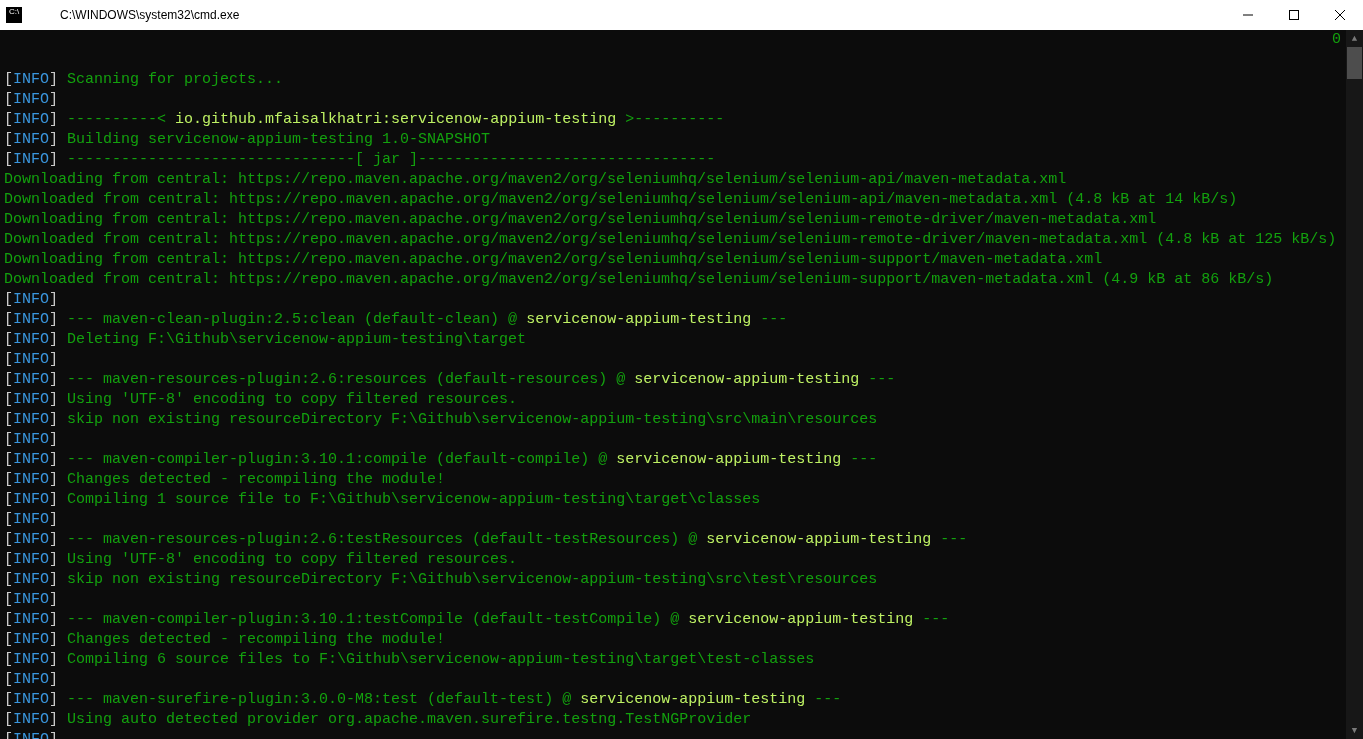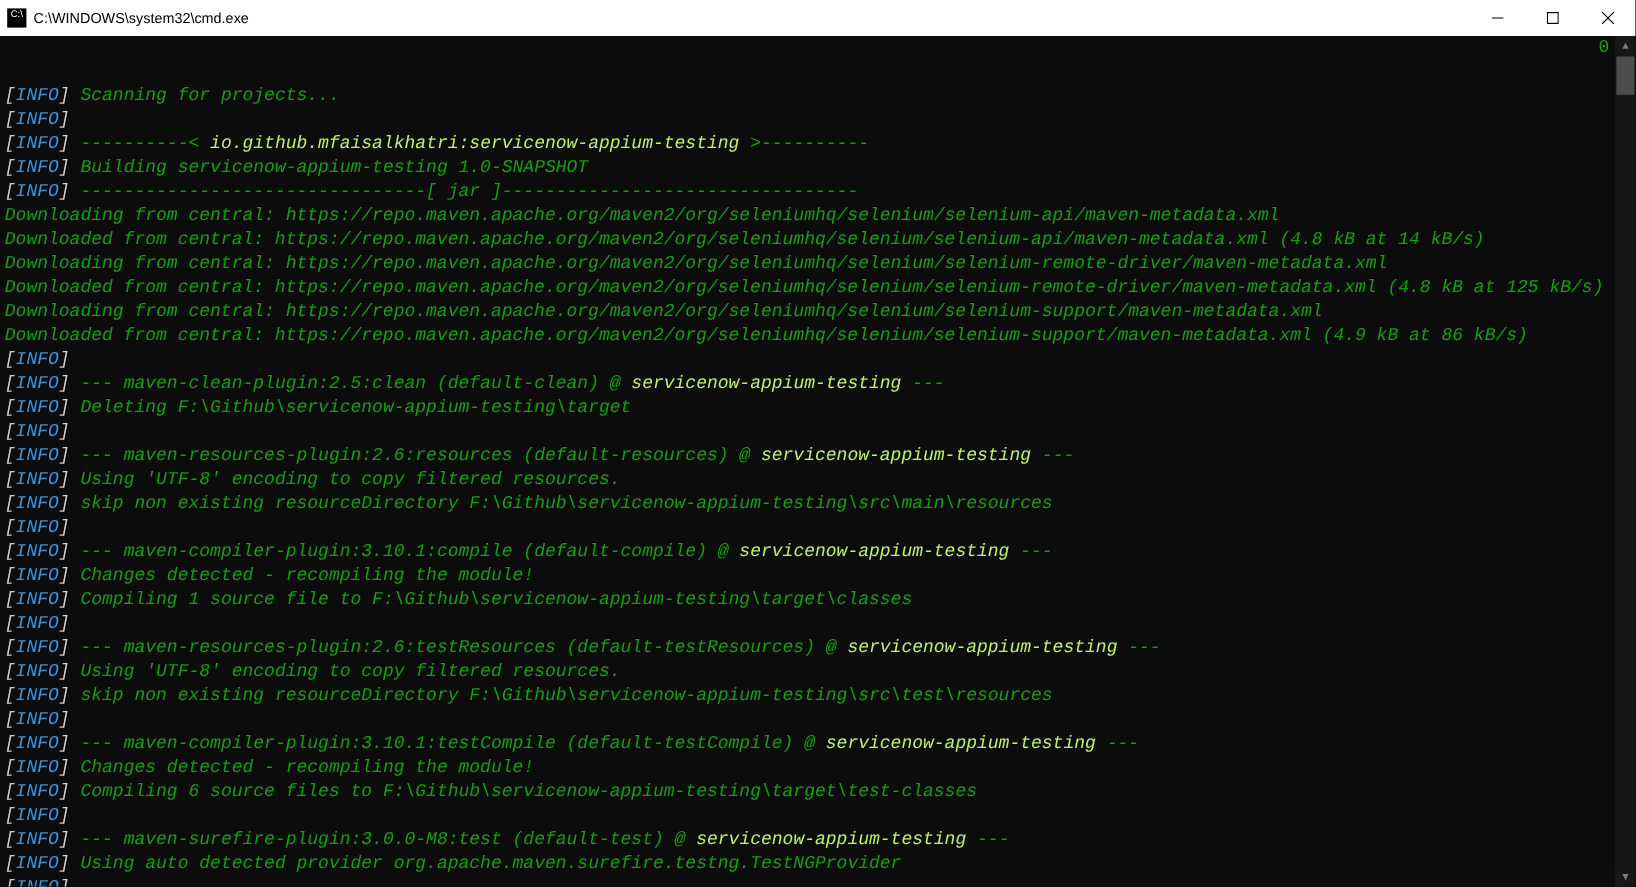--- a/index.html
+++ b/index.html
@@ -30,41 +30,41 @@
     margin: 0 6px;
     background: #000;
     display: inline-block;
     position: relative;
     font-size: 8px;
     color: #fff;
     text-align: center;
     line-height: 8px;
     padding-top:1px;
   }
-  .titlebar-title { flex: 0 0 auto; }
+  .titlebar-title { flex: 0 0 auto; margin-left: 32px; }
   .titlebar-spacer { flex: 1 1 auto; }
   .titlebar-btn {
     width: 46px;
     height: 30px;
     display: flex;
     align-items: center;
     justify-content: center;
     cursor: pointer;
   }
   .titlebar-btn svg { width: 10px; height: 10px; }
   .terminal {
     position: relative;
     height: calc(739px - 30px);
     background: #0c0c0c;
     color: #cccccc;
     padding: 0 4px;
     overflow: hidden;
     white-space: pre;
   }
-  .line { height: 20px; font-style: italic; }
+  .line { height: 20px; }
   .info-bracket { color: #cccccc; }
   .info-tag { color: #3a96dd; }
   .green { color: #13a10e; }
   .cyan { color: #bef264; }
   .corner-indicator {
     position: absolute;
     top: 0;
     right: 22px;
     color: #13a10e;
   }

